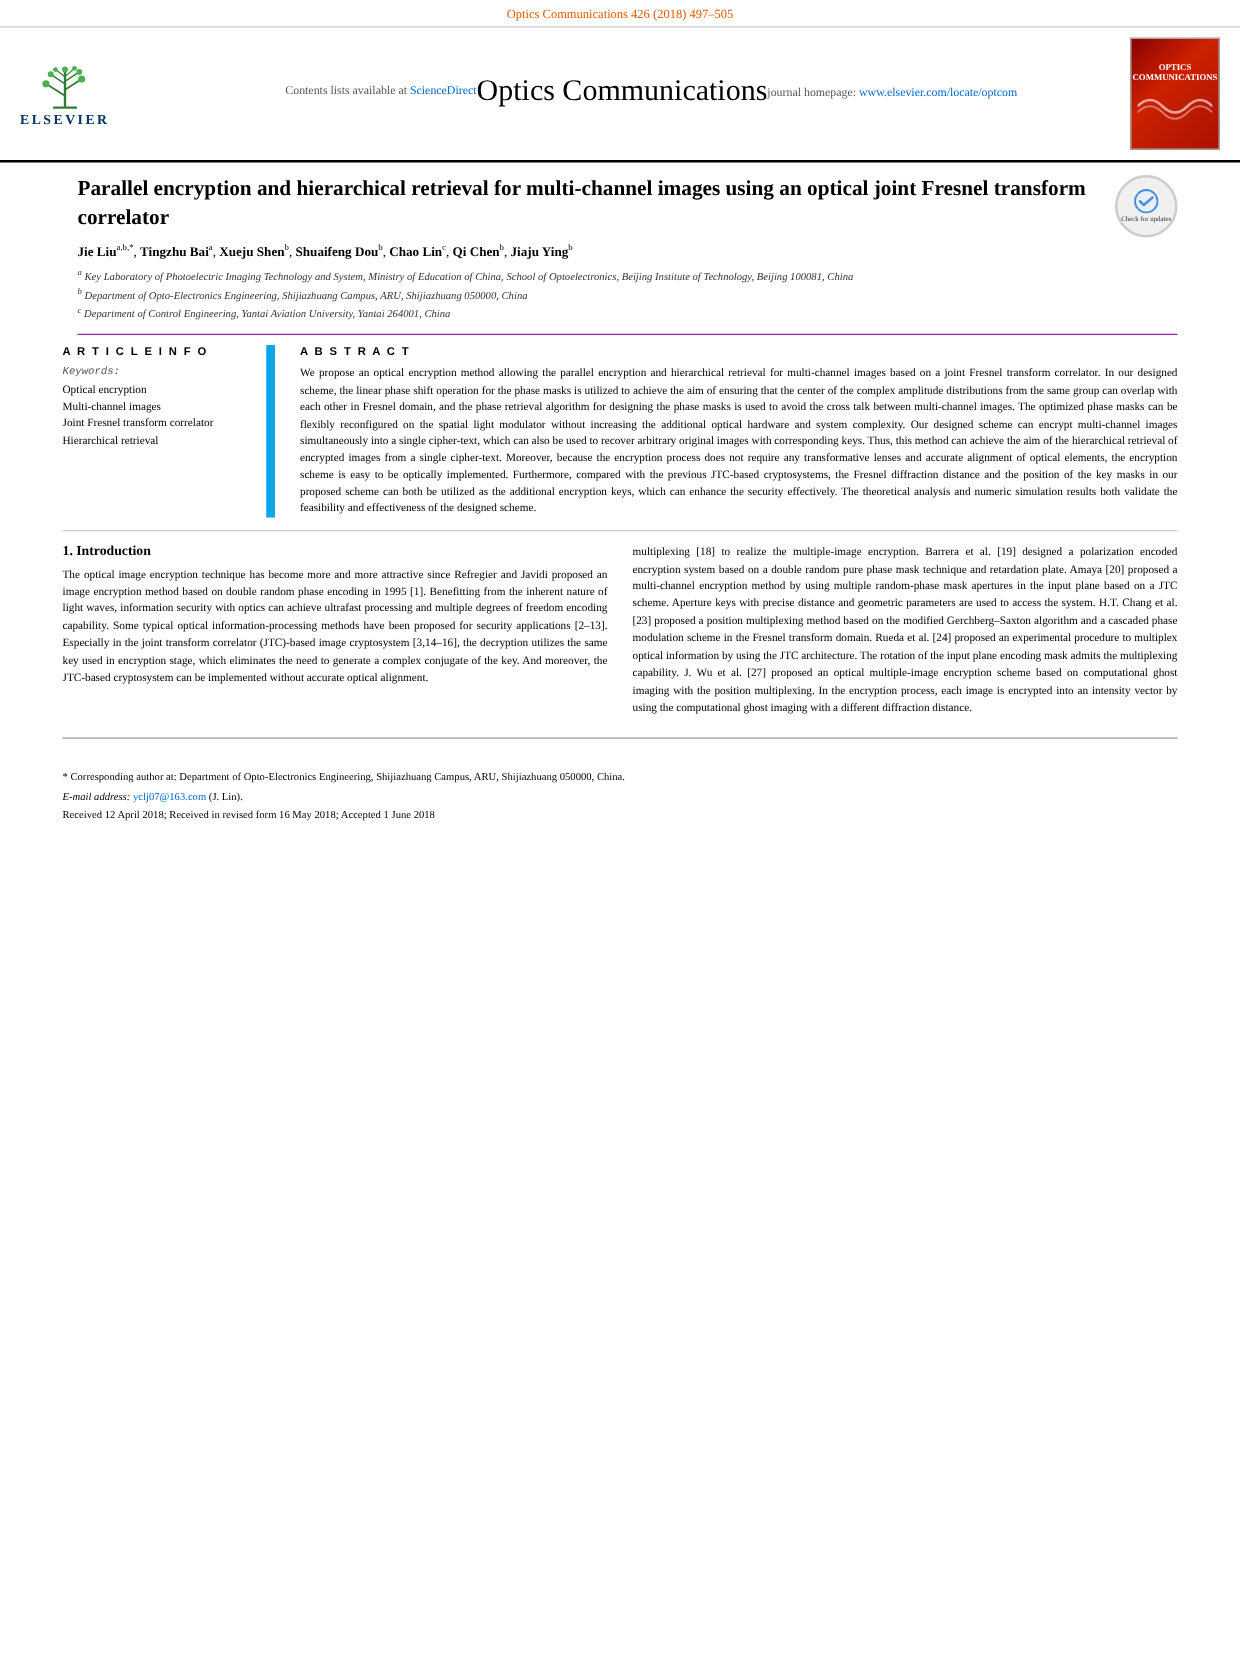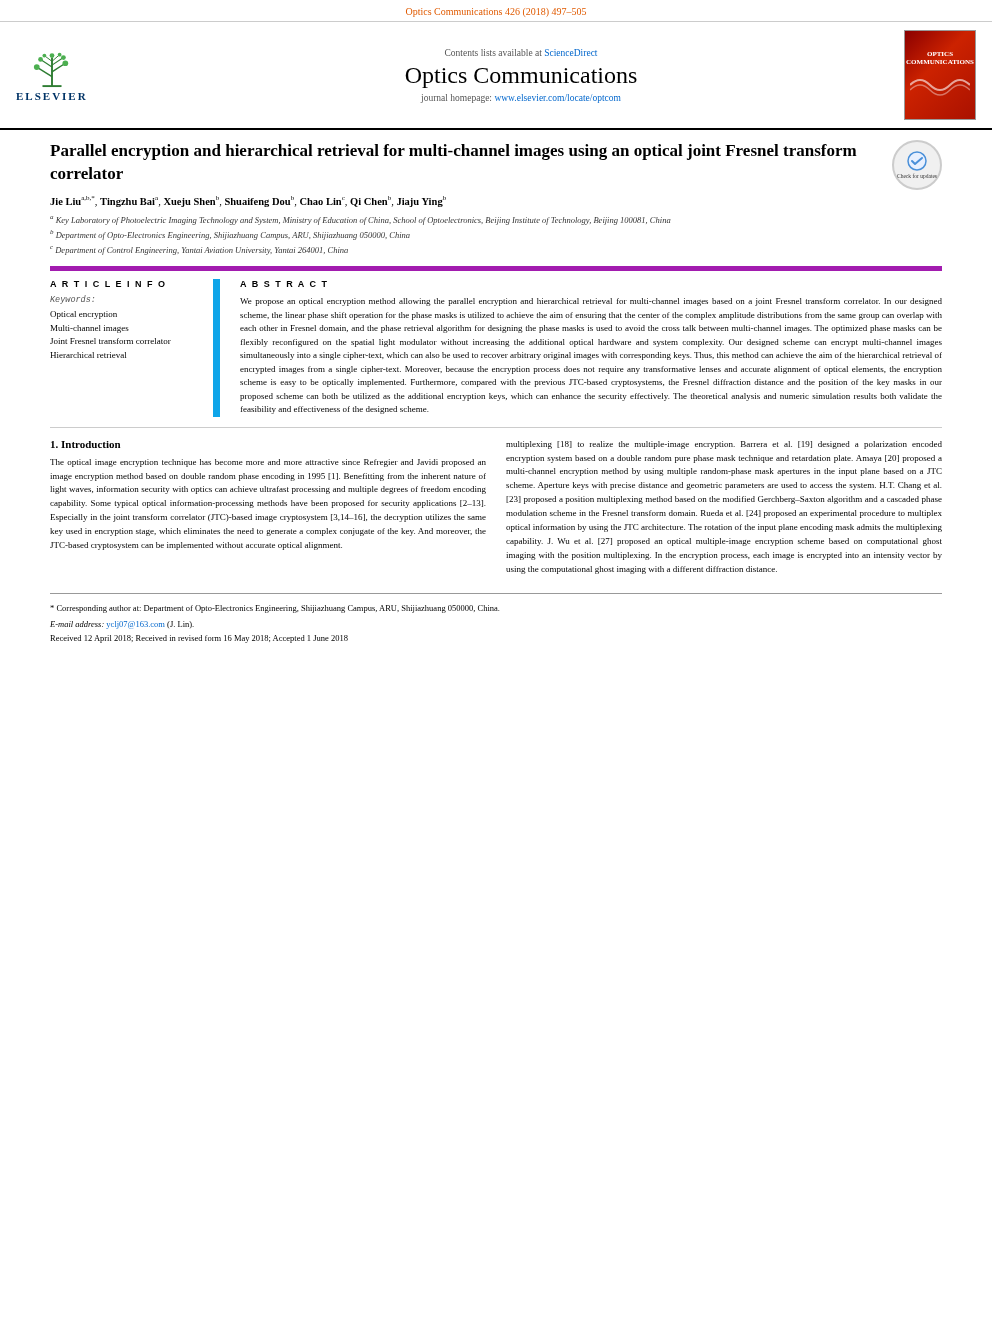--- a/index.html
+++ b/index.html
@@ -44,21 +44,20 @@
     .elsevier-text {
       font-size: 11px;
       font-weight: bold;
       letter-spacing: 2px;
       color: #003366;
       margin-top: 2px;
     }
     .header-center {
       flex: 1;
       display: flex;
-      flex-direction: column;
       align-items: center;
       justify-content: center;
       padding: 0 10px;
       text-align: right;
     }
     .contents-line {
       font-size: 9.5px;
       color: #555;
       margin-bottom: 4px;
     }
@@ -102,23 +101,24 @@
     .journal-cover-wave {
       width: 60px;
       height: 30px;
       margin-top: 4px;
     }
     .main-content {
       padding: 10px 50px 10px 50px;
     }
     .article-title-section {
       display: flex;
-      border-bottom: 5px solid #a21caf;
+      border-bottom: 1px solid #a21caf;
       padding-bottom: 10px;
       margin-bottom: 8px;
+      margin-left: 12px;
     }
     .article-title-left {
       flex: 1;
     }
     .article-title {
       font-size: 17px;
       font-weight: bold;
       color: #000;
       line-height: 1.35;
       margin-bottom: 8px;
@@ -227,21 +227,21 @@
     }
     .body-text {
       font-size: 9px;
       line-height: 1.55;
       color: #000;
       text-align: justify;
       margin-bottom: 6px;
     }
     .footnote-section {
       border-top: 1px solid #999;
-      padding-top: 8px;
+      padding-top: 24px;
       margin-top: 10px;
     }
     .footnote-text {
       font-size: 8.5px;
       color: #000;
       line-height: 1.5;
       margin-bottom: 3px;
     }
     .footnote-text a { color: #0066cc; text-decoration: none; }
     .doi-line {

